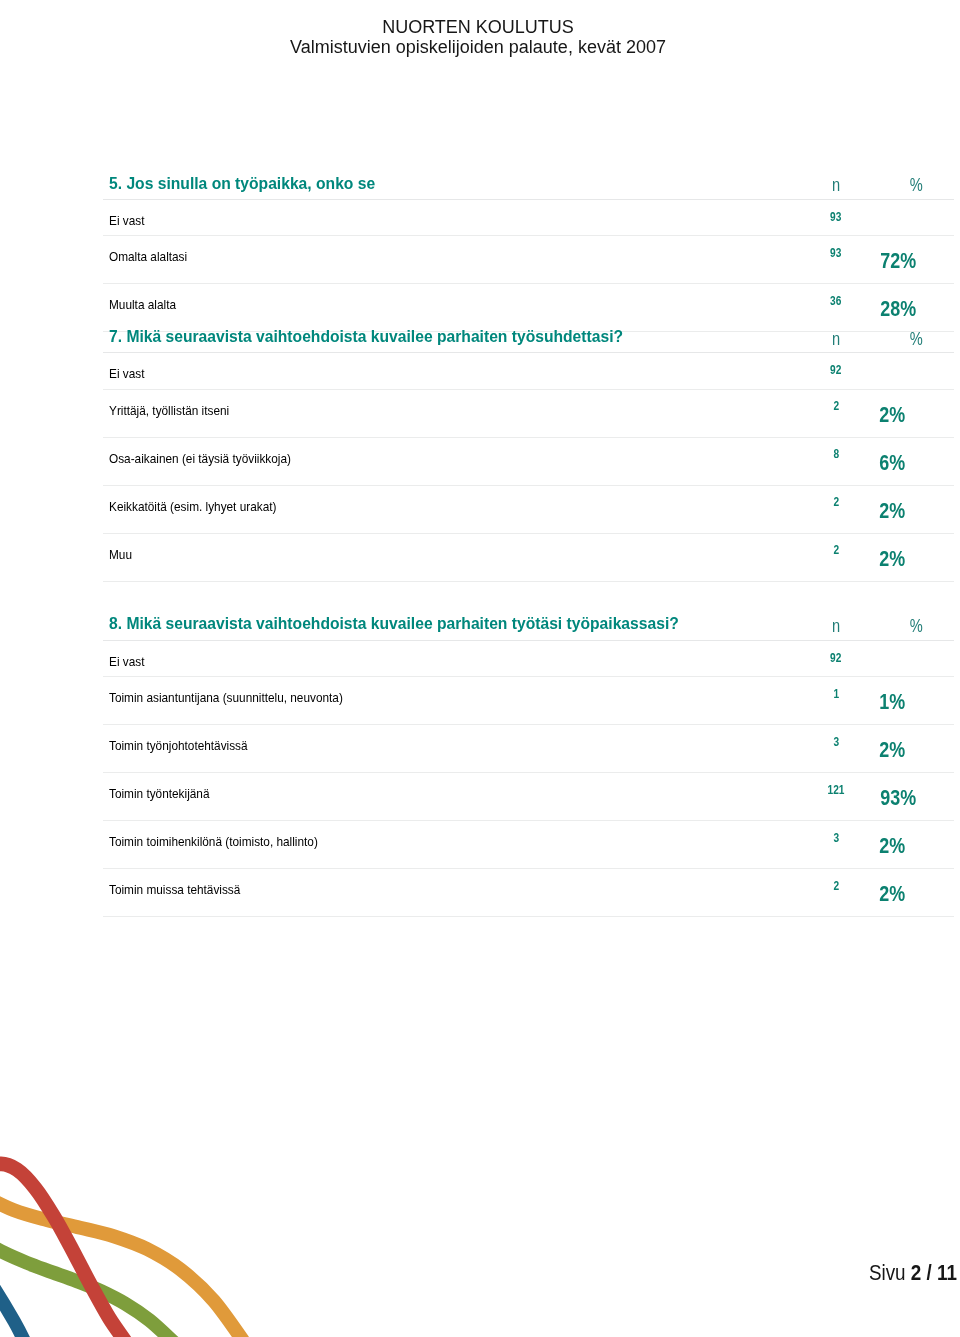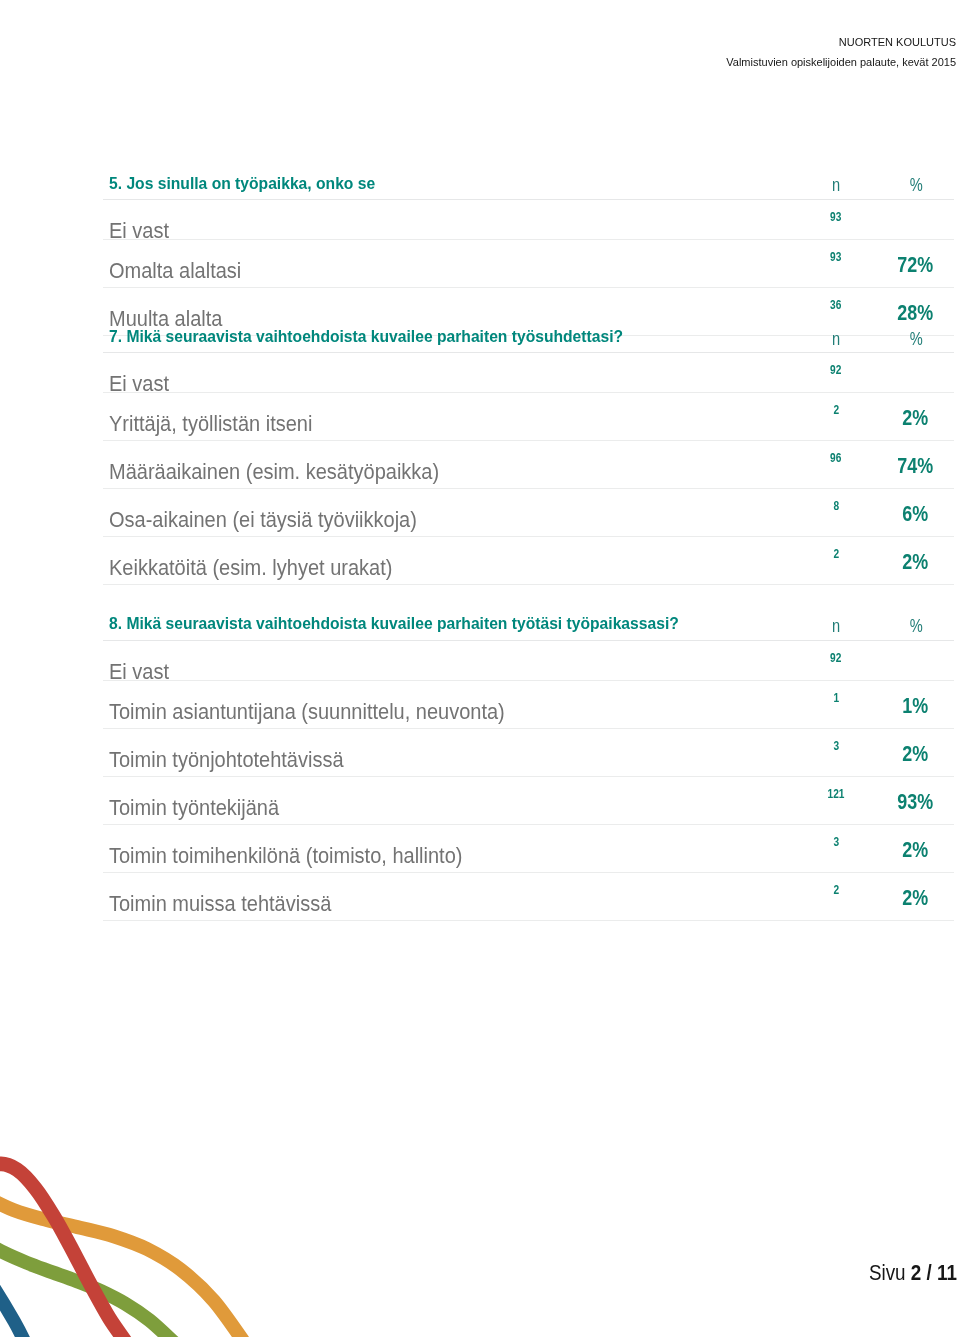--- a/index.html
+++ b/index.html
@@ -7,61 +7,61 @@
   body{width:960px;height:1337px;background:#ffffff;font-family:"Liberation Sans",sans-serif;overflow:hidden;position:relative}
   .page{position:absolute;inset:0;}
 
   
   .logo{position:absolute;left:0;top:0;width:330px;height:140px;}
   .logomark{position:absolute;left:98px;top:6px;}
   .logosub1,.logosub2{position:absolute;font-style:italic;font-weight:700;color:#2c2c2c;font-size:14.4px;white-space:nowrap;
     transform:scaleX(.82);transform-origin:0 0;line-height:14.4px;}
   .logosub1{left:131.6px;top:97.4px;}
   .logosub2{left:160.6px;top:113.2px;}
-  .hdr{position:absolute;left:0;right:4px;top:18px;text-align:right;color:#171717;line-height:19.9px;font-size:11px;margin-top:15px;}
+  .hdr{position:absolute;left:0;right:4px;top:18px;text-align:center;color:#171717;line-height:19.9px;font-size:18px;}
 
   
   .tbl{position:absolute;left:103px;width:851px;}
   table{border-collapse:collapse;width:100%;table-layout:fixed;}
   col.c1{width:691.6px;}
   col.c2{width:82.8px;}
   col.c3{width:76.6px;}
   td,th{padding:0;margin:15px;}
   .qrow{height:31px;}
   .drow{height:48px;}
   .drow.first{height:30.7px;}
   .qrow td{border-bottom:1px solid #e6e7e8;vertical-align:top;}
   .qtitle{font-size:17.4px;line-height:17.4px;font-weight:700;color:#00877c;padding-left:5.5px;padding-top:6.2px;}
   .hcol{font-size:18.3px;line-height:18.3px;color:#217d77;text-align:center;font-weight:400;padding-top:7.9px;}
   .drow td{border-bottom:1px solid #ebecec;vertical-align:top;}
-  .lbl{font-size:22px;line-height:17px;color:#737373;padding-left:5.5px;padding-top:22px;}
+  .lbl{font-size:13px;line-height:17px;color:#000000;padding-left:5.5px;padding-top:12px;}
   .qtitle span{display:inline-block;transform:scaleX(.9);transform-origin:0 50%;}
   .lbl span{display:inline-block;transform:scaleX(.909);transform-origin:0 50%;}
   .hcol span{display:inline-block;transform:scaleX(.8);}
   .n{font-size:12px;line-height:16.9px;font-weight:700;color:#0c8170;text-align:center;padding-top:8.9px;}
-  .p{font-size:21.2px;line-height:21.2px;font-weight:700;color:#0c8170;text-align:center;padding-top:14px;}
+  .p{font-size:21.2px;line-height:21.2px;font-weight:700;color:#0c8170;text-align:left;padding-top:14px;}
   .n span,.p span{display:inline-block;transform:scaleX(.845);}
   .zero .n,.zero .p{color:#d9d9d9;}
   .zero .n span,.zero .p span{transform:scaleX(.845) translateZ(0);}
 
   
   .curves{position:absolute;left:0;top:1137px;width:300px;height:200px;overflow:hidden;}
   .pageno{position:absolute;right:2.7px;top:1262.3px;font-size:21.2px;line-height:21.2px;color:#171717;white-space:nowrap;
     transform:scaleX(.89);transform-origin:100% 50%;}
   .pageno b{font-weight:700;}
 </style>
 </head>
 <body>
 
 <div class="page">
 
 
   <div class="hdr">
     <div>NUORTEN KOULUTUS</div>
-    <div>Valmistuvien opiskelijoiden palaute, kevät 2015</div>
+    <div>Valmistuvien opiskelijoiden palaute, kevät 2007</div>
   </div>
 
   <div id="tables">
       <div class="tbl" style="top: 168.4px;">
         <table>
           <colgroup>
             <col class="c1">
             <col class="c2">
             <col class="c3">
           </colgroup>
@@ -106,31 +106,31 @@
               <td class="lbl"><span>Ei vast</span></td>
               <td class="n"><span>92</span></td>
               <td class="p"><span></span></td>
             </tr>
             <tr class="drow">
               <td class="lbl"><span>Yrittäjä, työllistän itseni</span></td>
               <td class="n"><span>2</span></td>
               <td class="p"><span>2%</span></td>
             </tr>
             <tr class="drow">
-              <td class="lbl"><span>Määräaikainen (esim. kesätyöpaikka)</span></td>
-              <td class="n"><span>96</span></td>
-              <td class="p"><span>74%</span></td>
-            </tr>
-            <tr class="drow">
               <td class="lbl"><span>Osa-aikainen (ei täysiä työviikkoja)</span></td>
               <td class="n"><span>8</span></td>
               <td class="p"><span>6%</span></td>
             </tr>
             <tr class="drow">
               <td class="lbl"><span>Keikkatöitä (esim. lyhyet urakat)</span></td>
+              <td class="n"><span>2</span></td>
+              <td class="p"><span>2%</span></td>
+            </tr>
+            <tr class="drow">
+              <td class="lbl"><span>Muu</span></td>
               <td class="n"><span>2</span></td>
               <td class="p"><span>2%</span></td>
             </tr>
           </tbody>
         </table>
       </div>
       <div class="tbl" style="top: 609.2px;">
         <table>
           <colgroup>
             <col class="c1">

